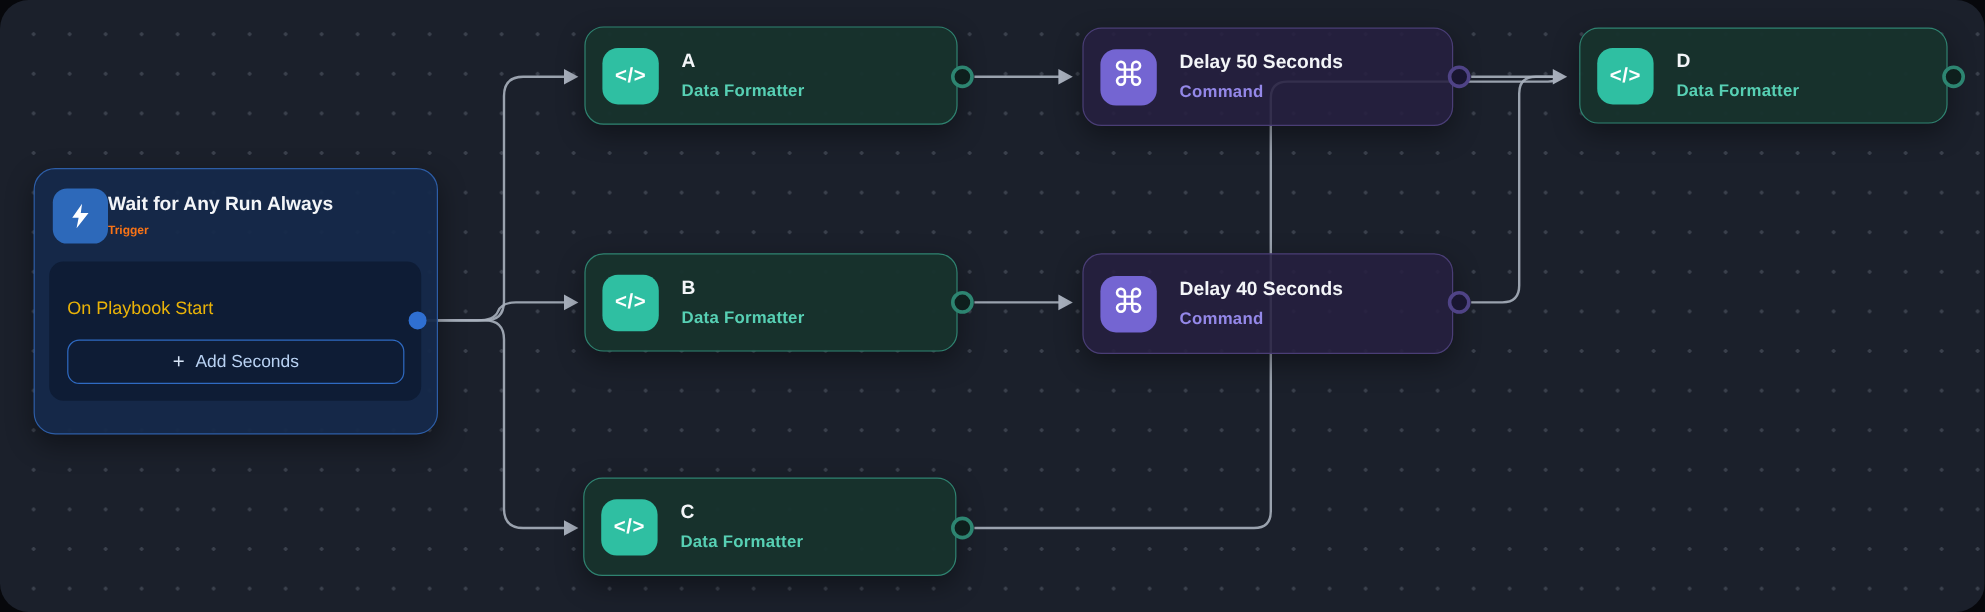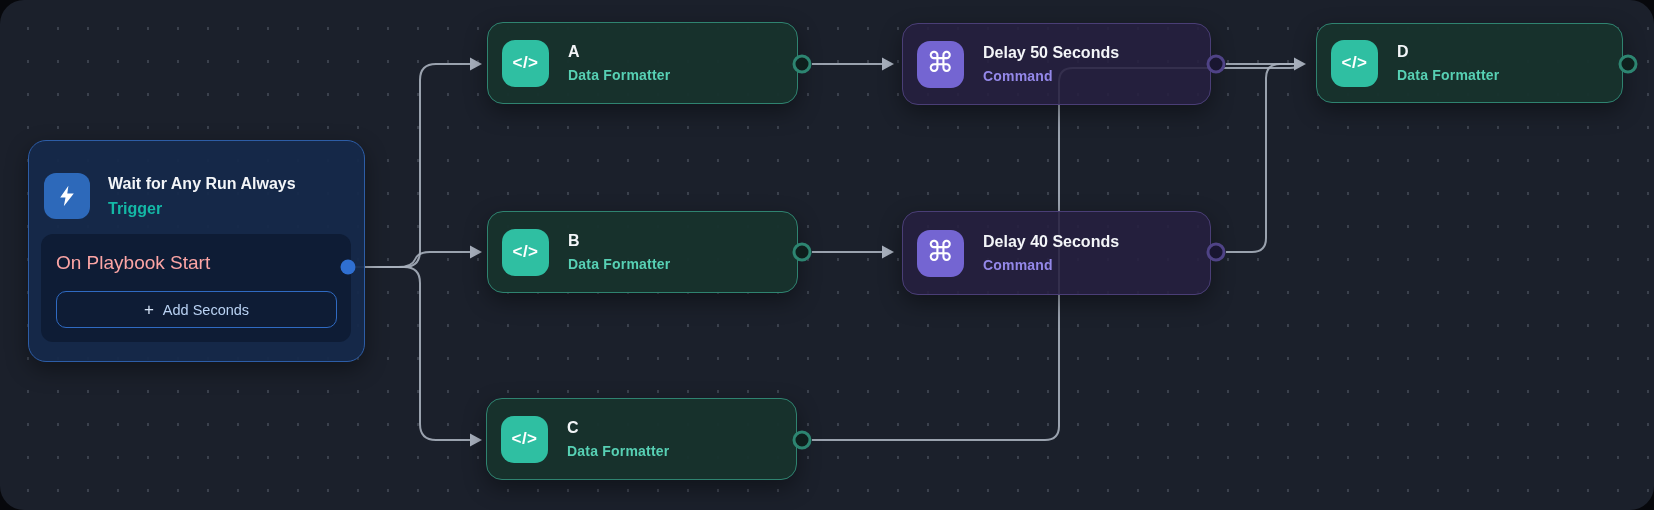--- a/index.html
+++ b/index.html
@@ -33,28 +33,28 @@
   
   #node-a{left:487px;top:22px;width:311px;height:82px;}
   #node-b{left:487px;top:211px;width:311px;height:82px;}
   #node-c{left:486px;top:398px;width:311px;height:82px;}
   #node-delay30{left:902px;top:23px;width:309px;height:82px;}
   #node-delay60{left:902px;top:211px;width:309px;height:84px;}
   #node-d{left:1316px;top:23px;width:307px;height:80px;}
   
   #node-trigger{left:28px;top:140px;width:337px;height:222px;background:rgba(21,41,74,0.95);
     border:1.5px solid #2d5da6;border-radius:18px;}
-  .trigger-header{display:flex;align-items:center;gap:18px;padding:16px 14px 0 15px;margin-top:16px;}
+  .trigger-header{display:flex;align-items:center;padding:16px 14px 0 15px;}
   .trigger-icon{width:46px;height:46px;border-radius:12px;background:#2d69ba;display:flex;
     align-items:center;justify-content:center;flex:0 0 auto;}
   .trigger-title{font-size:16px;font-weight:600;color:#f3f5f8;margin-bottom:7px;}
-  .trigger-subtitle{font-size:16px;font-weight:700;color:#14b8a6;}
+  .trigger-subtitle{font-size:10px;font-weight:700;color:#f97316;}
   .trigger-panel{margin:15px 13px 11px 12px;background:#0e1c35;border-radius:12px;
     padding:15px 14px 14px 15px;}
-  .event-label{font-size:19px;color:#fca5a5;padding-top:3px;}
+  .event-label{font-size:15px;color:#eab308;padding-top:3px;margin-top:13px;}
   .add-trigger-btn{margin-top:17px;height:37px;box-sizing:border-box;border:1px solid #2f6ac2;
     border-radius:10px;background:transparent;display:flex;align-items:center;justify-content:center;
     gap:9px;color:#b9d2f3;font-size:14.5px;cursor:pointer;width:100%;}
   .plus-glyph{font-size:17px;font-weight:400;color:#d6e4f7;line-height:1;}
 </style>
 </head>
 <body>
 
 <div class="canvas">
 

